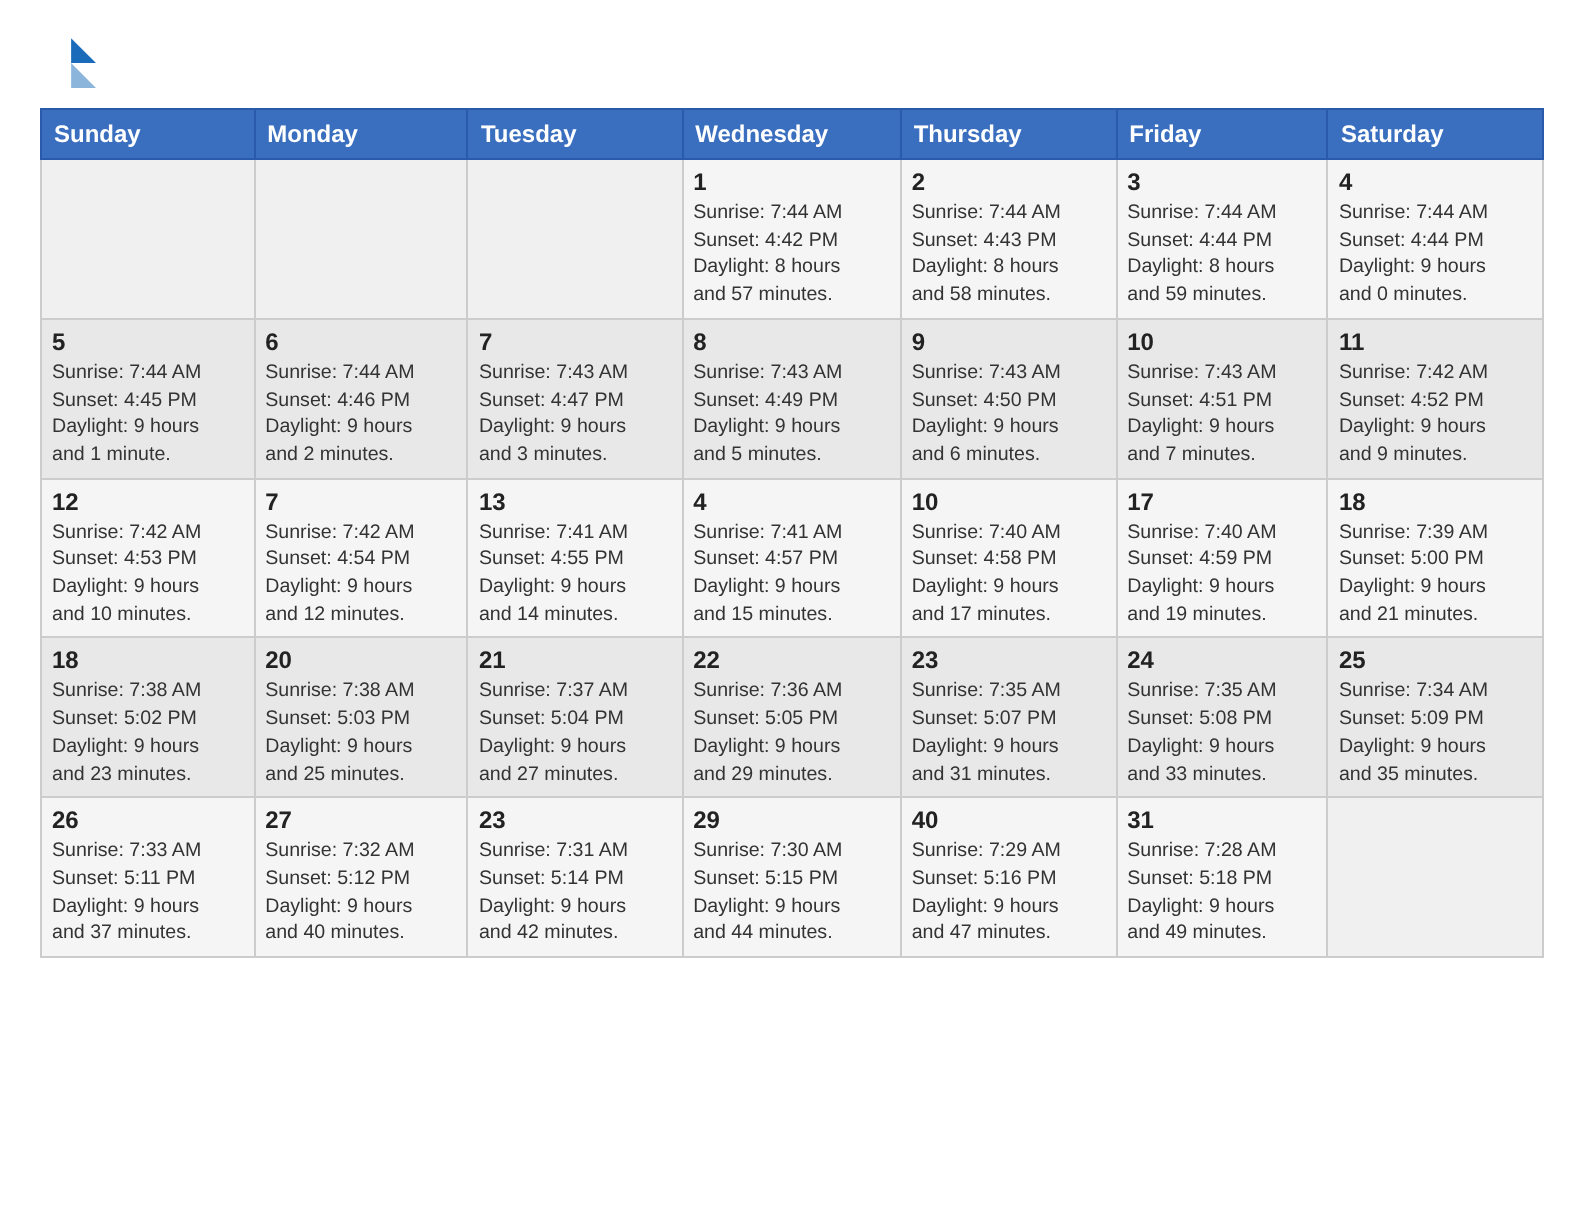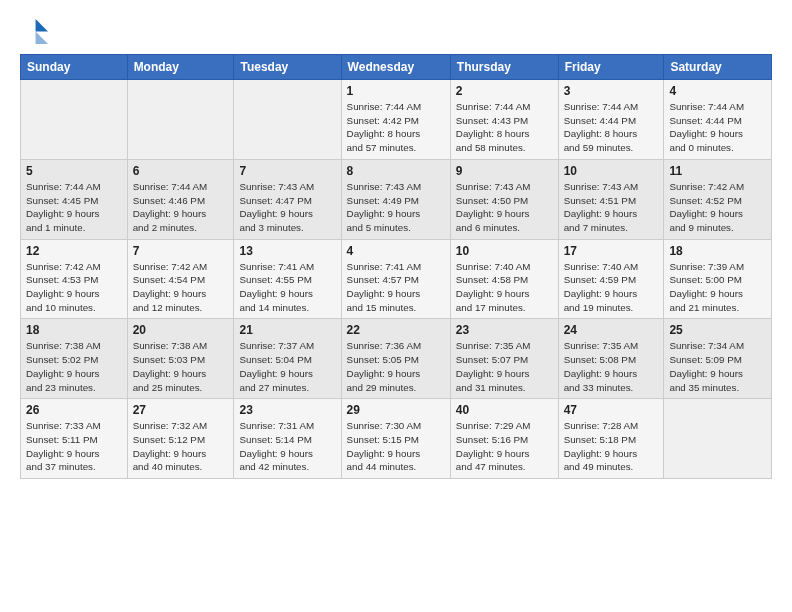--- a/index.html
+++ b/index.html
@@ -262,20 +262,20 @@
           </td>
           <td>
             <div class="cell-day">29</div>
             <div class="cell-info">Sunrise: 7:30 AM<br>Sunset: 5:15 PM<br>Daylight: 9 hours<br>and 44 minutes.</div>
           </td>
           <td>
             <div class="cell-day">40</div>
             <div class="cell-info">Sunrise: 7:29 AM<br>Sunset: 5:16 PM<br>Daylight: 9 hours<br>and 47 minutes.</div>
           </td>
           <td>
-            <div class="cell-day">47</div>
+            <div class="cell-day">31</div>
             <div class="cell-info">Sunrise: 7:28 AM<br>Sunset: 5:18 PM<br>Daylight: 9 hours<br>and 49 minutes.</div>
           </td>
           <td class="empty"></td>
         </tr>
       </tbody>
   </table>
 </div>
 
 </body></html>

